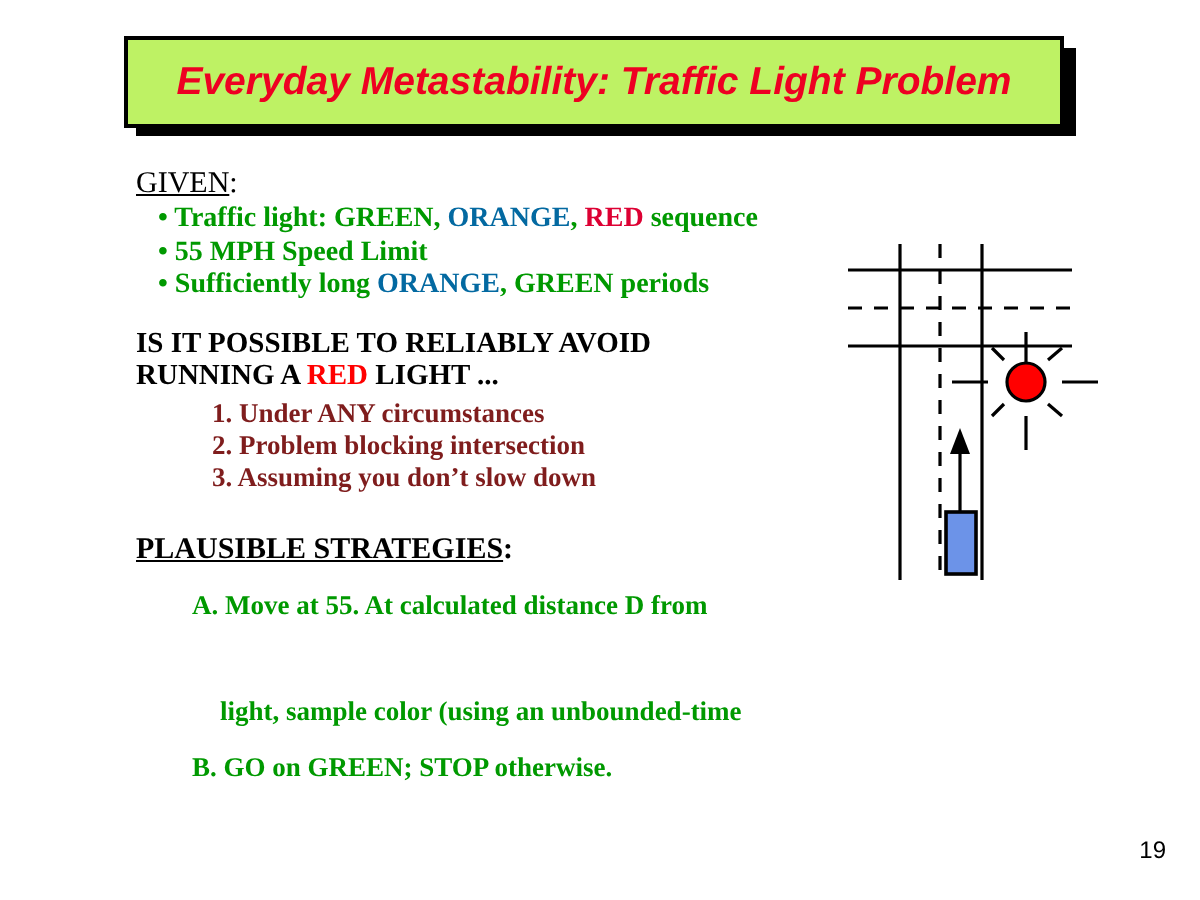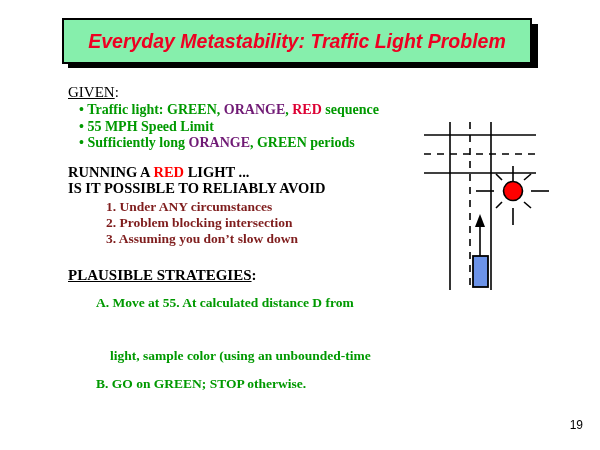--- a/index.html
+++ b/index.html
@@ -24,21 +24,21 @@
     width: 470px;
     height: 44px;
     background: #000000;
   }
   #title-box {
     position: absolute;
     left: 62px;
     top: 18px;
     width: 466px;
     height: 42px;
-    background: #86efac;
+    background: #bef264;
     border: 2px solid #000000;
     display: flex;
     align-items: center;
     justify-content: center;
   }
   #title-text {
     font-family: "Liberation Sans", "DejaVu Sans", sans-serif;
     font-weight: bold;
     font-style: italic;
     font-size: 19.5px;
@@ -128,21 +128,21 @@
     line-height: 16px;
     margin-bottom: 12px;
   }
   .strat .cont {
     display: block;
     padding-left: 14px;
     margin-top: 37px;
   }
 
   .c-green  { color: #009900; }
-  .c-orange { color: #701a75; }
+  .c-orange { color: #0369a1; }
   .c-red    { color: #dd0033; }
   .c-red2   { color: #ff0000; }
 
   
   #diagram {
     position: absolute;
     left: 418px;
     top: 108px;
     width: 170px;
     height: 195px;
@@ -186,24 +186,24 @@
     </div>
 
     <div class="bullet-line">
       <span class="bullet-dot">•</span>
       <span class="c-green">Sufficiently long </span><span class="c-orange">ORANGE</span><span class="c-green">, </span><span class="c-green">GREEN</span><span class="c-green"> periods</span>
     </div>
 
   </div>
 
   <div class="q-block">
+    <div class="q-line">IS IT POSSIBLE TO RELIABLY AVOID</div>
     <div class="q-line">
       <span>RUNNING A </span><span class="c-red2">RED</span><span> LIGHT ...</span>
     </div>
-    <div class="q-line">IS IT POSSIBLE TO RELIABLY AVOID</div>
 
     <div class="numbered">
       <div class="num-line">
         <span>1.</span>
         <span>Under ANY circumstances</span>
       </div>
       <div class="num-line">
         <span>2.</span>
         <span>Problem blocking intersection</span>
       </div>

